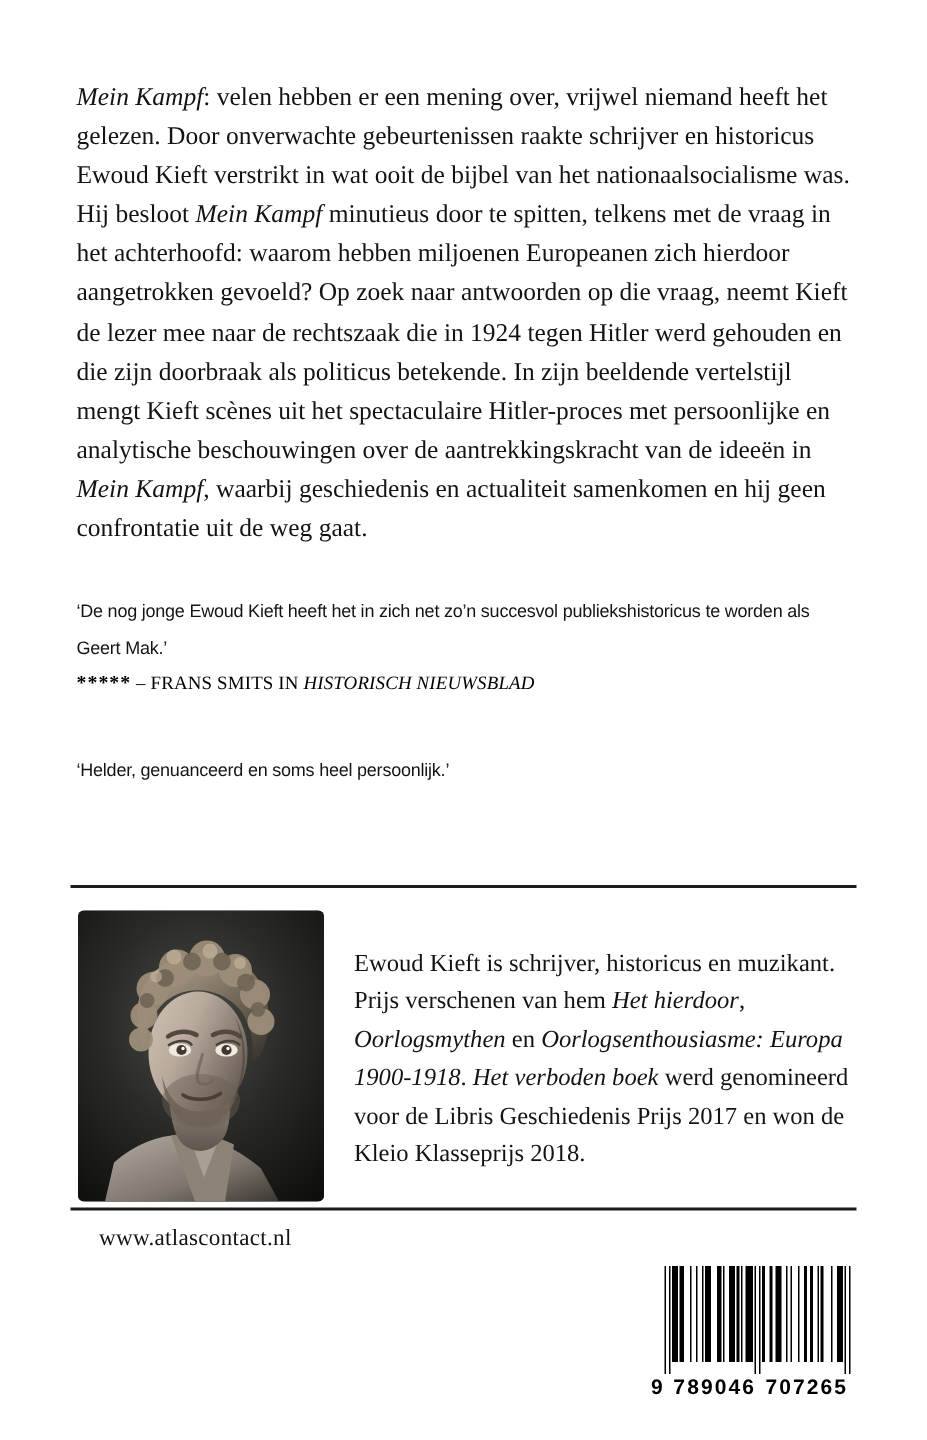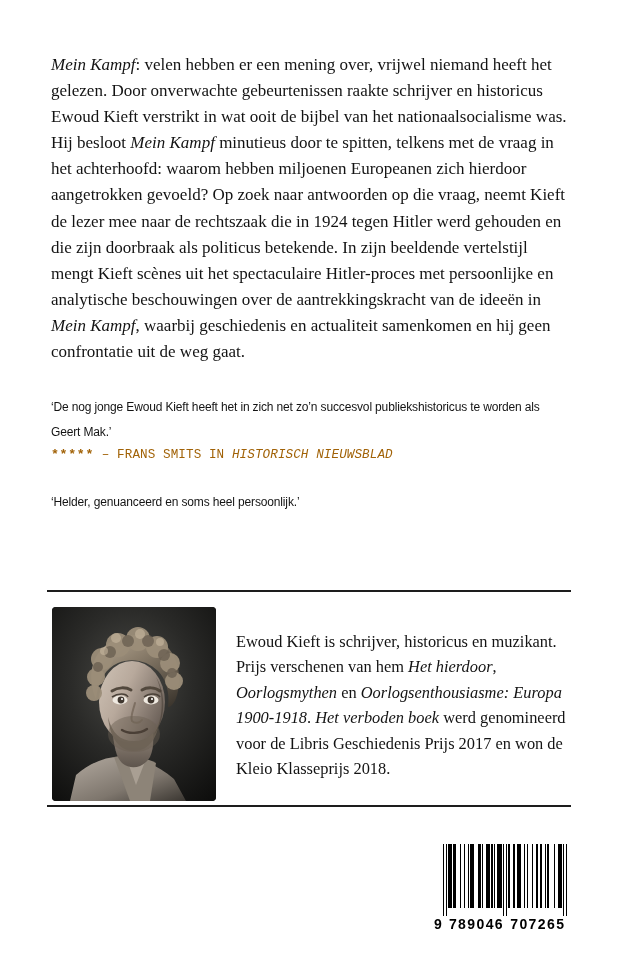--- a/index.html
+++ b/index.html
@@ -53,24 +53,24 @@
     margin-bottom: 17px;
   }
   .review-quote {
     font-family: "Liberation Sans", sans-serif;
     font-size: 12px;
     line-height: 24.5px;
     color: #141414;
     letter-spacing: -0.15px;
   }
   .review-credit {
-    font-family: Liberation Mono, monospace;
+    font-family: Liberation Serif, serif;
     font-size: 12.6px;
     line-height: 19px;
-    color: #a16207;
+    color: #000000;
     margin-top: 1px;
     letter-spacing: 0.1px;
     white-space: nowrap;
   }
   .stars {
     font-weight: bold;
     letter-spacing: 0.7px;
     font-size: 13.2px;
   }
   .credit-src {
@@ -177,21 +177,21 @@
     <p><em>Mein Kampf</em><span>: velen hebben er een mening over, vrijwel niemand heeft het gelezen. Door onverwachte gebeurtenissen raakte schrijver en historicus Ewoud Kieft verstrikt in wat ooit de bijbel van het nationaalsocialisme was. Hij besloot </span><em>Mein Kampf</em><span> minutieus door te spitten, telkens met de vraag in het achterhoofd: waarom hebben miljoenen Europeanen zich hierdoor aangetrokken gevoeld? Op zoek naar antwoorden op die vraag, neemt Kieft de lezer mee naar de rechtszaak die in 1924 tegen Hitler werd gehouden en die zijn doorbraak als politicus betekende. In zijn beeldende vertelstijl mengt Kieft scènes uit het spectaculaire Hitler-proces met persoonlijke en analytische beschouwingen over de aantrekkingskracht van de ideeën in </span><em>Mein Kampf</em><span>, waarbij geschiedenis en actualiteit samenkomen en hij geen confrontatie uit de weg gaat.</span></p>
   </div>
 
   <div class="reviews">
 
     <div class="review">
       <div class="review-quote">‘De nog jonge Ewoud Kieft heeft het in zich net zo’n succesvol publiekshistoricus te worden als Geert Mak.’</div>
       <div class="review-credit"><span class="stars">*****</span><span> – </span><span>FRANS SMITS IN </span><span class="credit-src">HISTORISCH NIEUWSBLAD</span></div>
     </div>
 
-    <div class="review" style="margin-top:25px;">
+    <div class="review" style="margin-top:36px;">
       <div class="review-quote">‘Helder, genuanceerd en soms heel persoonlijk.’</div>
     </div>
 
   </div>
 
   <div class="rule rule-top"></div>
   <div class="rule rule-bottom"></div>
 
   <div class="author-photo">
     <svg viewBox="0 0 164 194" xmlns="http://www.w3.org/2000/svg">
@@ -276,20 +276,21 @@
       <ellipse cx="82" cy="127" rx="26" ry="18" fill="#6a5f52" opacity="0.45"></ellipse>
 
       <path d="M70 123 C76 127 88 127 95 122" stroke="#4a3f36" stroke-width="2.4" fill="none" stroke-linecap="round"></path>
 
       <path d="M104 70 C114 86 114 112 102 128 C112 112 112 86 104 70 Z" fill="#3f372f" opacity="0.5"></path>
     </svg>
   </div>
 
   <div class="author-bio"><span>Ewoud Kieft is schrijver, historicus en muzikant. Prijs verschenen van hem </span><em>Het hierdoor</em><span>, </span><em>Oorlogsmythen</em><span> en </span><em>Oorlogsenthousiasme: Europa 1900-1918</em><span>. </span><em>Het verboden boek</em><span> werd genomineerd voor de Libris Geschiedenis Prijs 2017 en won de Kleio Klasseprijs 2018.</span></div>
 
+  <div class="site-url">www.atlascontact.nl</div>
 
   <div class="barcode-box">
     <div class="barcode-bars" id="barcode-bars">
         <i style="left: 0px; width: 1.30526px; height: 72px;"></i>
         <i style="left: 2.61053px; width: 1.30526px; height: 72px;"></i>
         <i style="left: 5.22105px; width: 3.91579px; height: 64px;"></i>
         <i style="left: 10.4421px; width: 2.61053px; height: 64px;"></i>
         <i style="left: 16.9684px; width: 1.30526px; height: 64px;"></i>
         <i style="left: 20.8842px; width: 1.30526px; height: 64px;"></i>
         <i style="left: 24.8px; width: 1.30526px; height: 64px;"></i>

